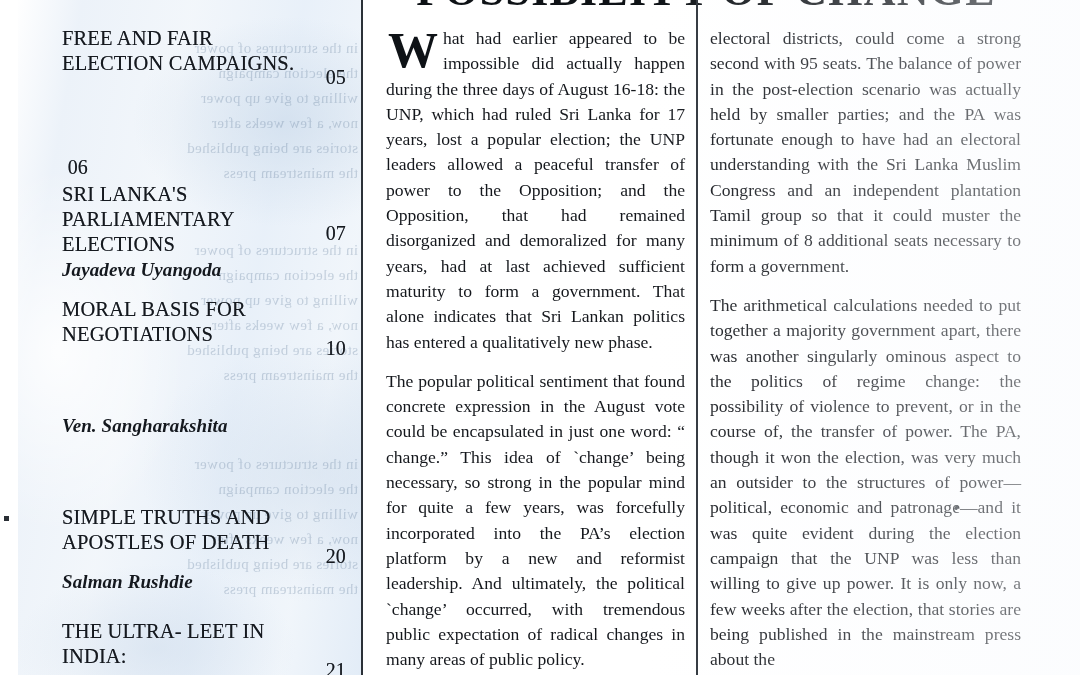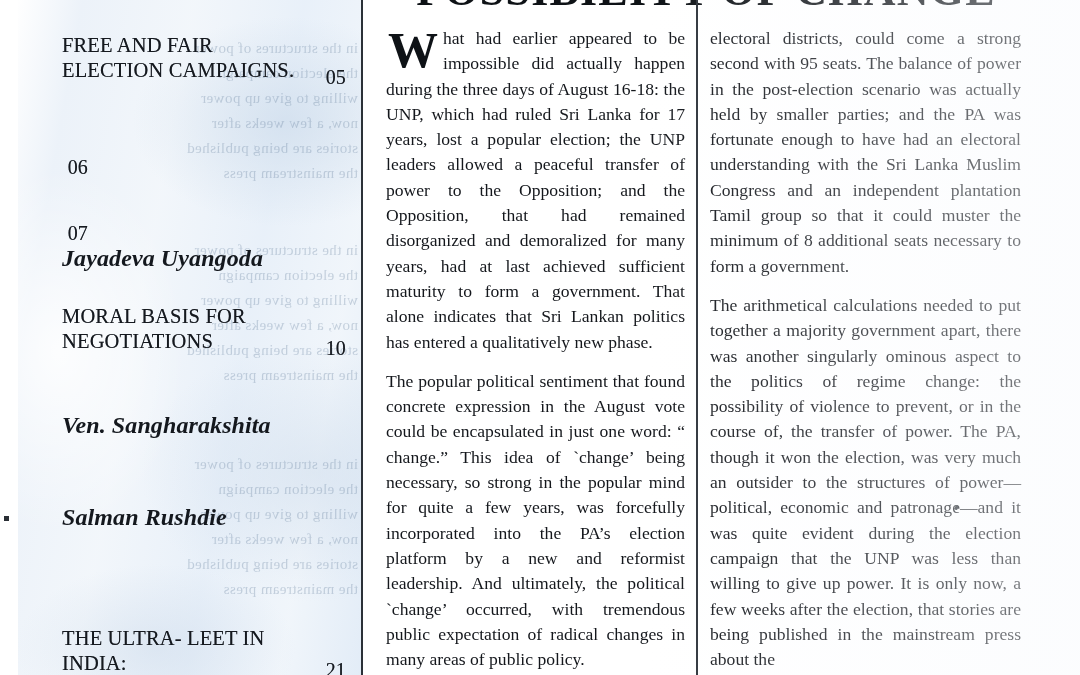--- a/index.html
+++ b/index.html
@@ -94,39 +94,39 @@
   }
   .toc-title {
     font-size: 20.5px;
     line-height: 25px;
     letter-spacing: 0.15px;
     color: #15191f;
     text-shadow: 0 0 0.6px rgba(20,25,32,0.55);
   }
   .toc-title-row {
     display: flex;
-    align-items: center;
+    align-items: flex-start;
     justify-content: space-between;
     gap: 16px;
   }
   .toc-title-row .t { flex: 0 1 auto; }
   .toc-page {
     font-size: 20px;
     line-height: 25px;
     color: #15191f;
     flex: 0 0 auto;
     min-width: 26px;
     text-align: right;
     text-shadow: 0 0 0.6px rgba(20,25,32,0.5);
     margin-top: 39px;
   }
   .toc-author {
     font-style: italic;
     font-weight: bold;
-    font-size: 24px;
+    font-size: 19px;
     line-height: 23px;
     color: #14181e;
     margin-top: 1px;
     letter-spacing: 0.1px;
   }
 
   
   #reg-mark {
     position: absolute;
     left: 4px;
@@ -251,40 +251,47 @@
         <div class="toc-title">
           <div class="toc-title-row">
             <span class="toc-page">06</span>
           </div>
         </div>
       </div>
 
       <div class="toc-entry" style="top:182px;">
         <div class="toc-title">
           <div class="toc-title-row">
+            <span class="t">SRI LANKA'S PARLIAMENTARY ELECTIONS</span>
             <span class="toc-page">07</span>
           </div>
         </div>
         <div class="toc-author">Jayadeva Uyangoda</div>
       </div>
 
       <div class="toc-entry" style="top:297px;">
         <div class="toc-title">
           <div class="toc-title-row">
             <span class="t">MORAL BASIS FOR NEGOTIATIONS</span>
             <span class="toc-page">10</span>
           </div>
         </div>
       </div>
 
       <div class="toc-entry" style="top:413px;">
         <div class="toc-author">Ven. Sangharakshita</div>
       </div>
 
       <div class="toc-entry" style="top:505px;">
+        <div class="toc-title">
+          <div class="toc-title-row">
+            <span class="t">SIMPLE TRUTHS AND APOSTLES OF DEATH</span>
+            <span class="toc-page">20</span>
+          </div>
+        </div>
         <div class="toc-author">Salman Rushdie</div>
       </div>
 
       <div class="toc-entry" style="top:619px;">
         <div class="toc-title">
           <div class="toc-title-row">
             <span class="t">THE ULTRA- LEET IN INDIA:</span>
             <span class="toc-page">21</span>
           </div>
         </div>

